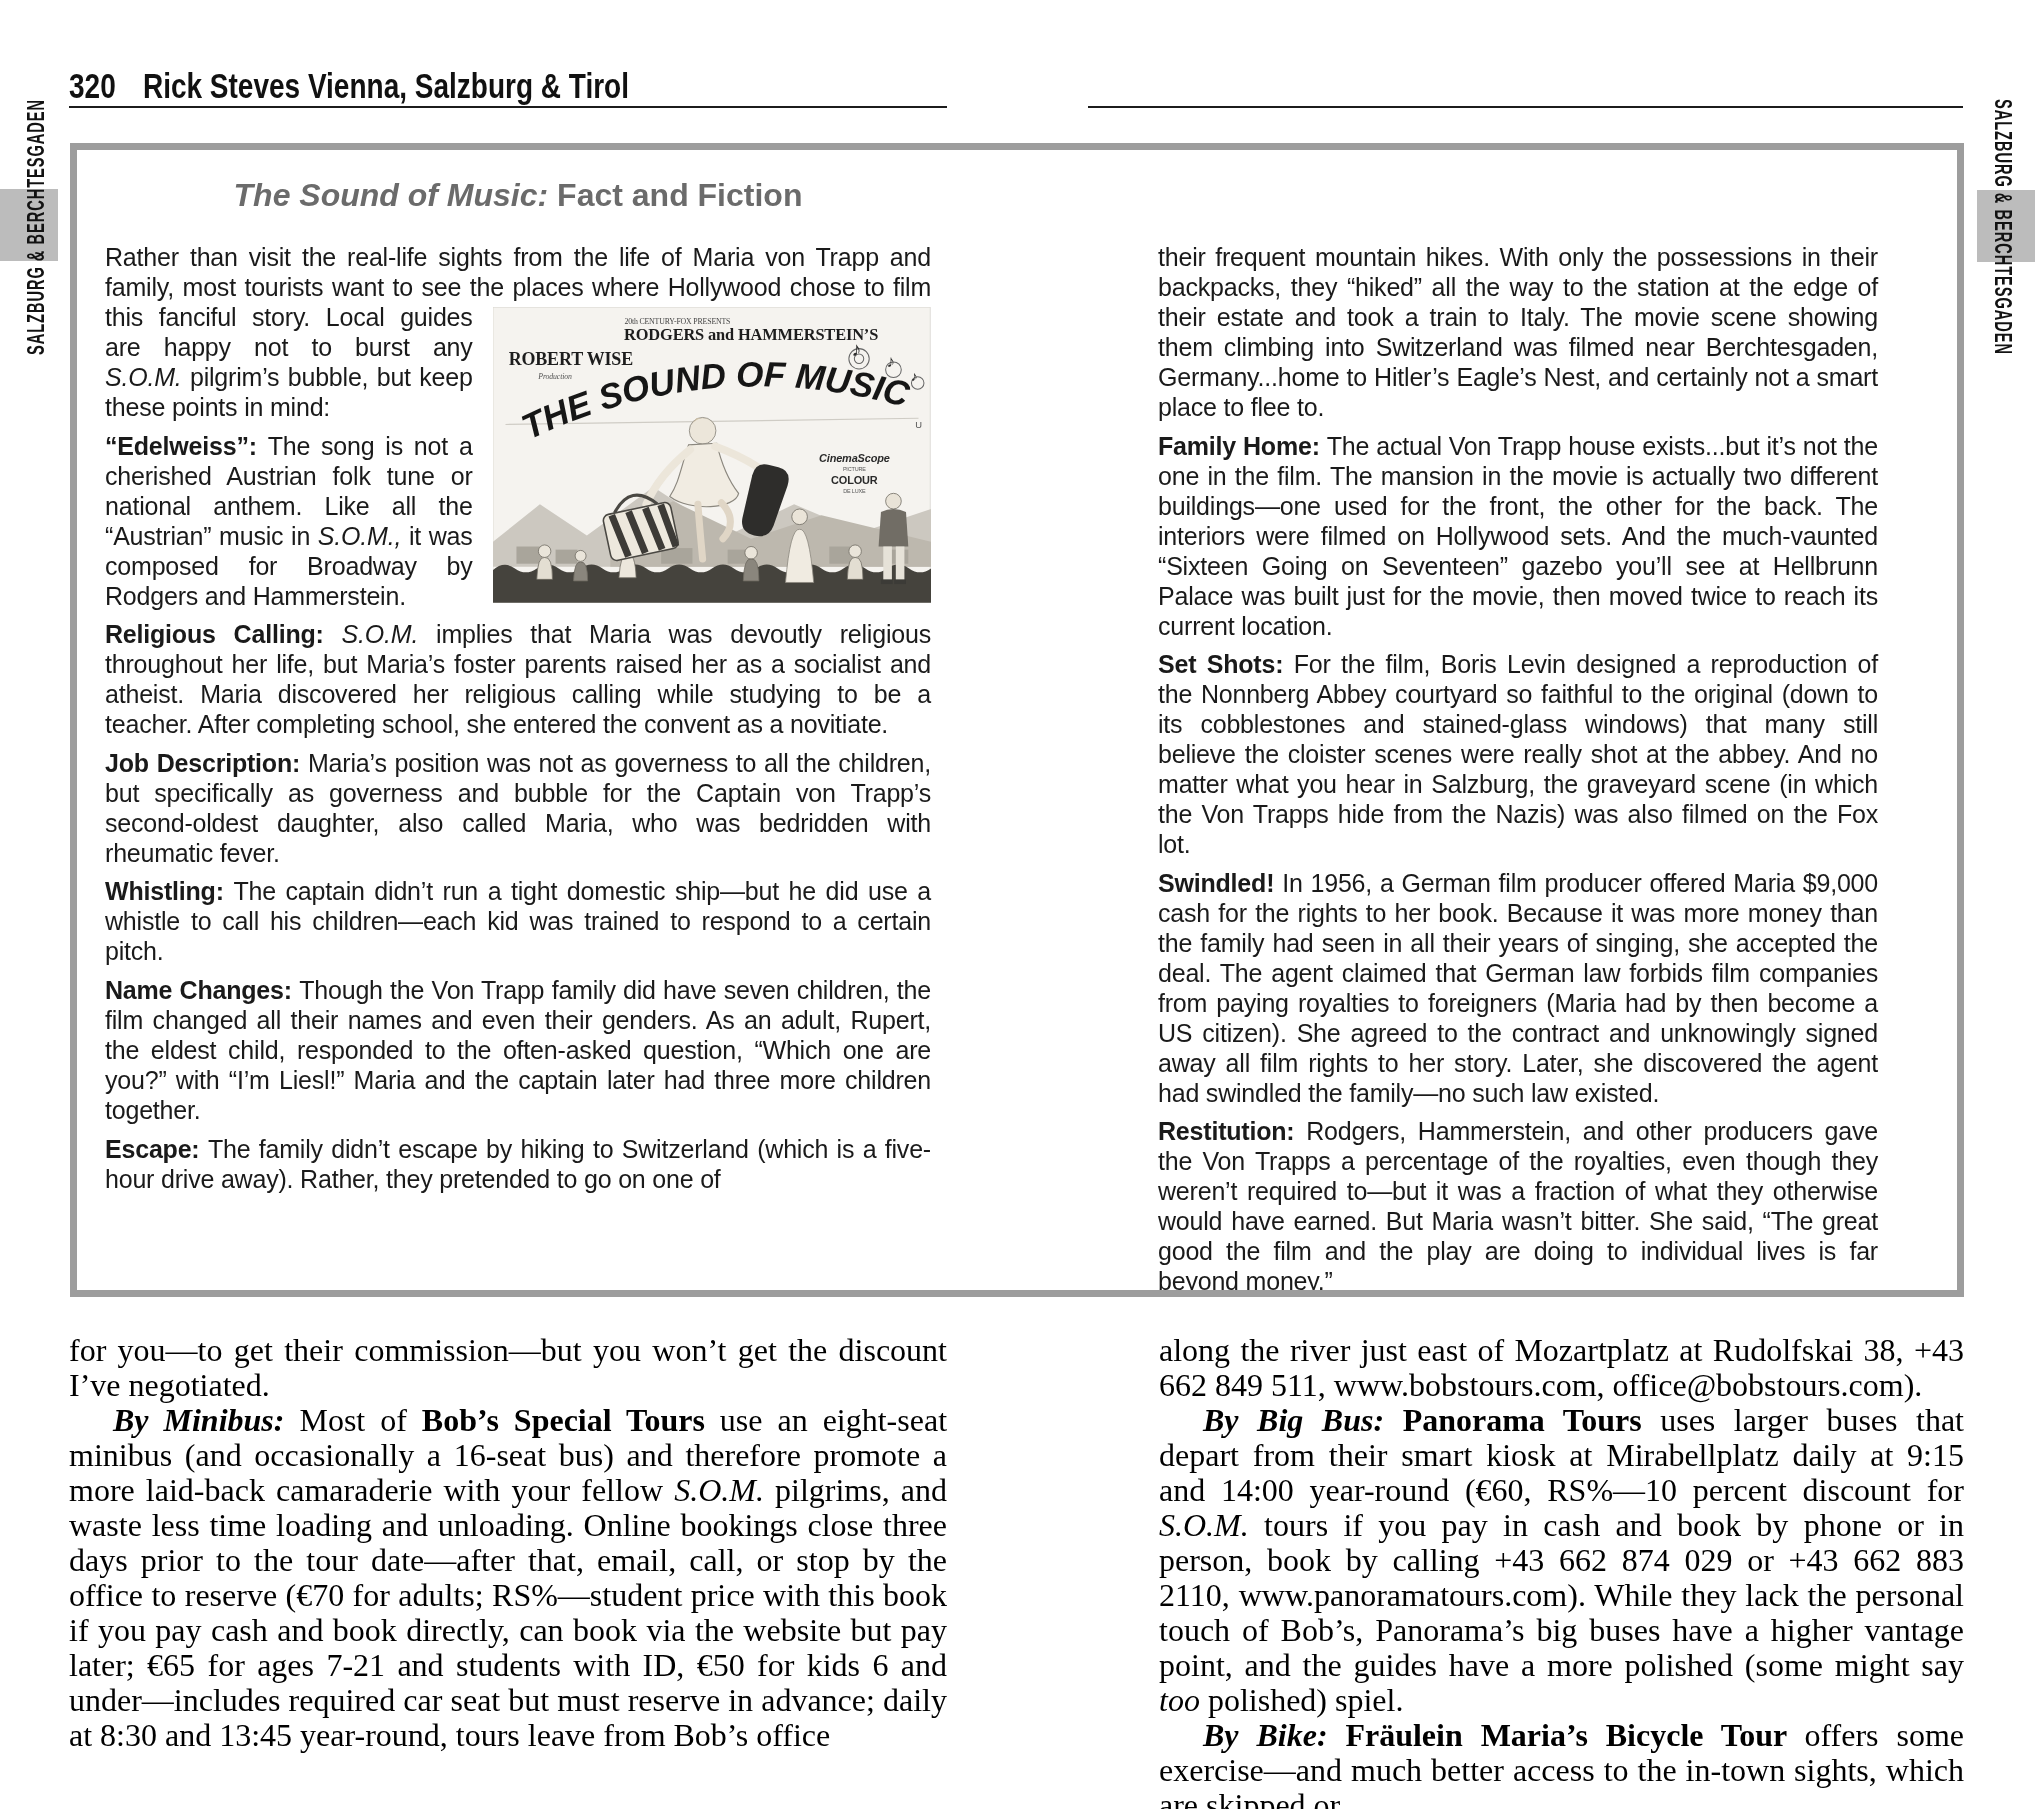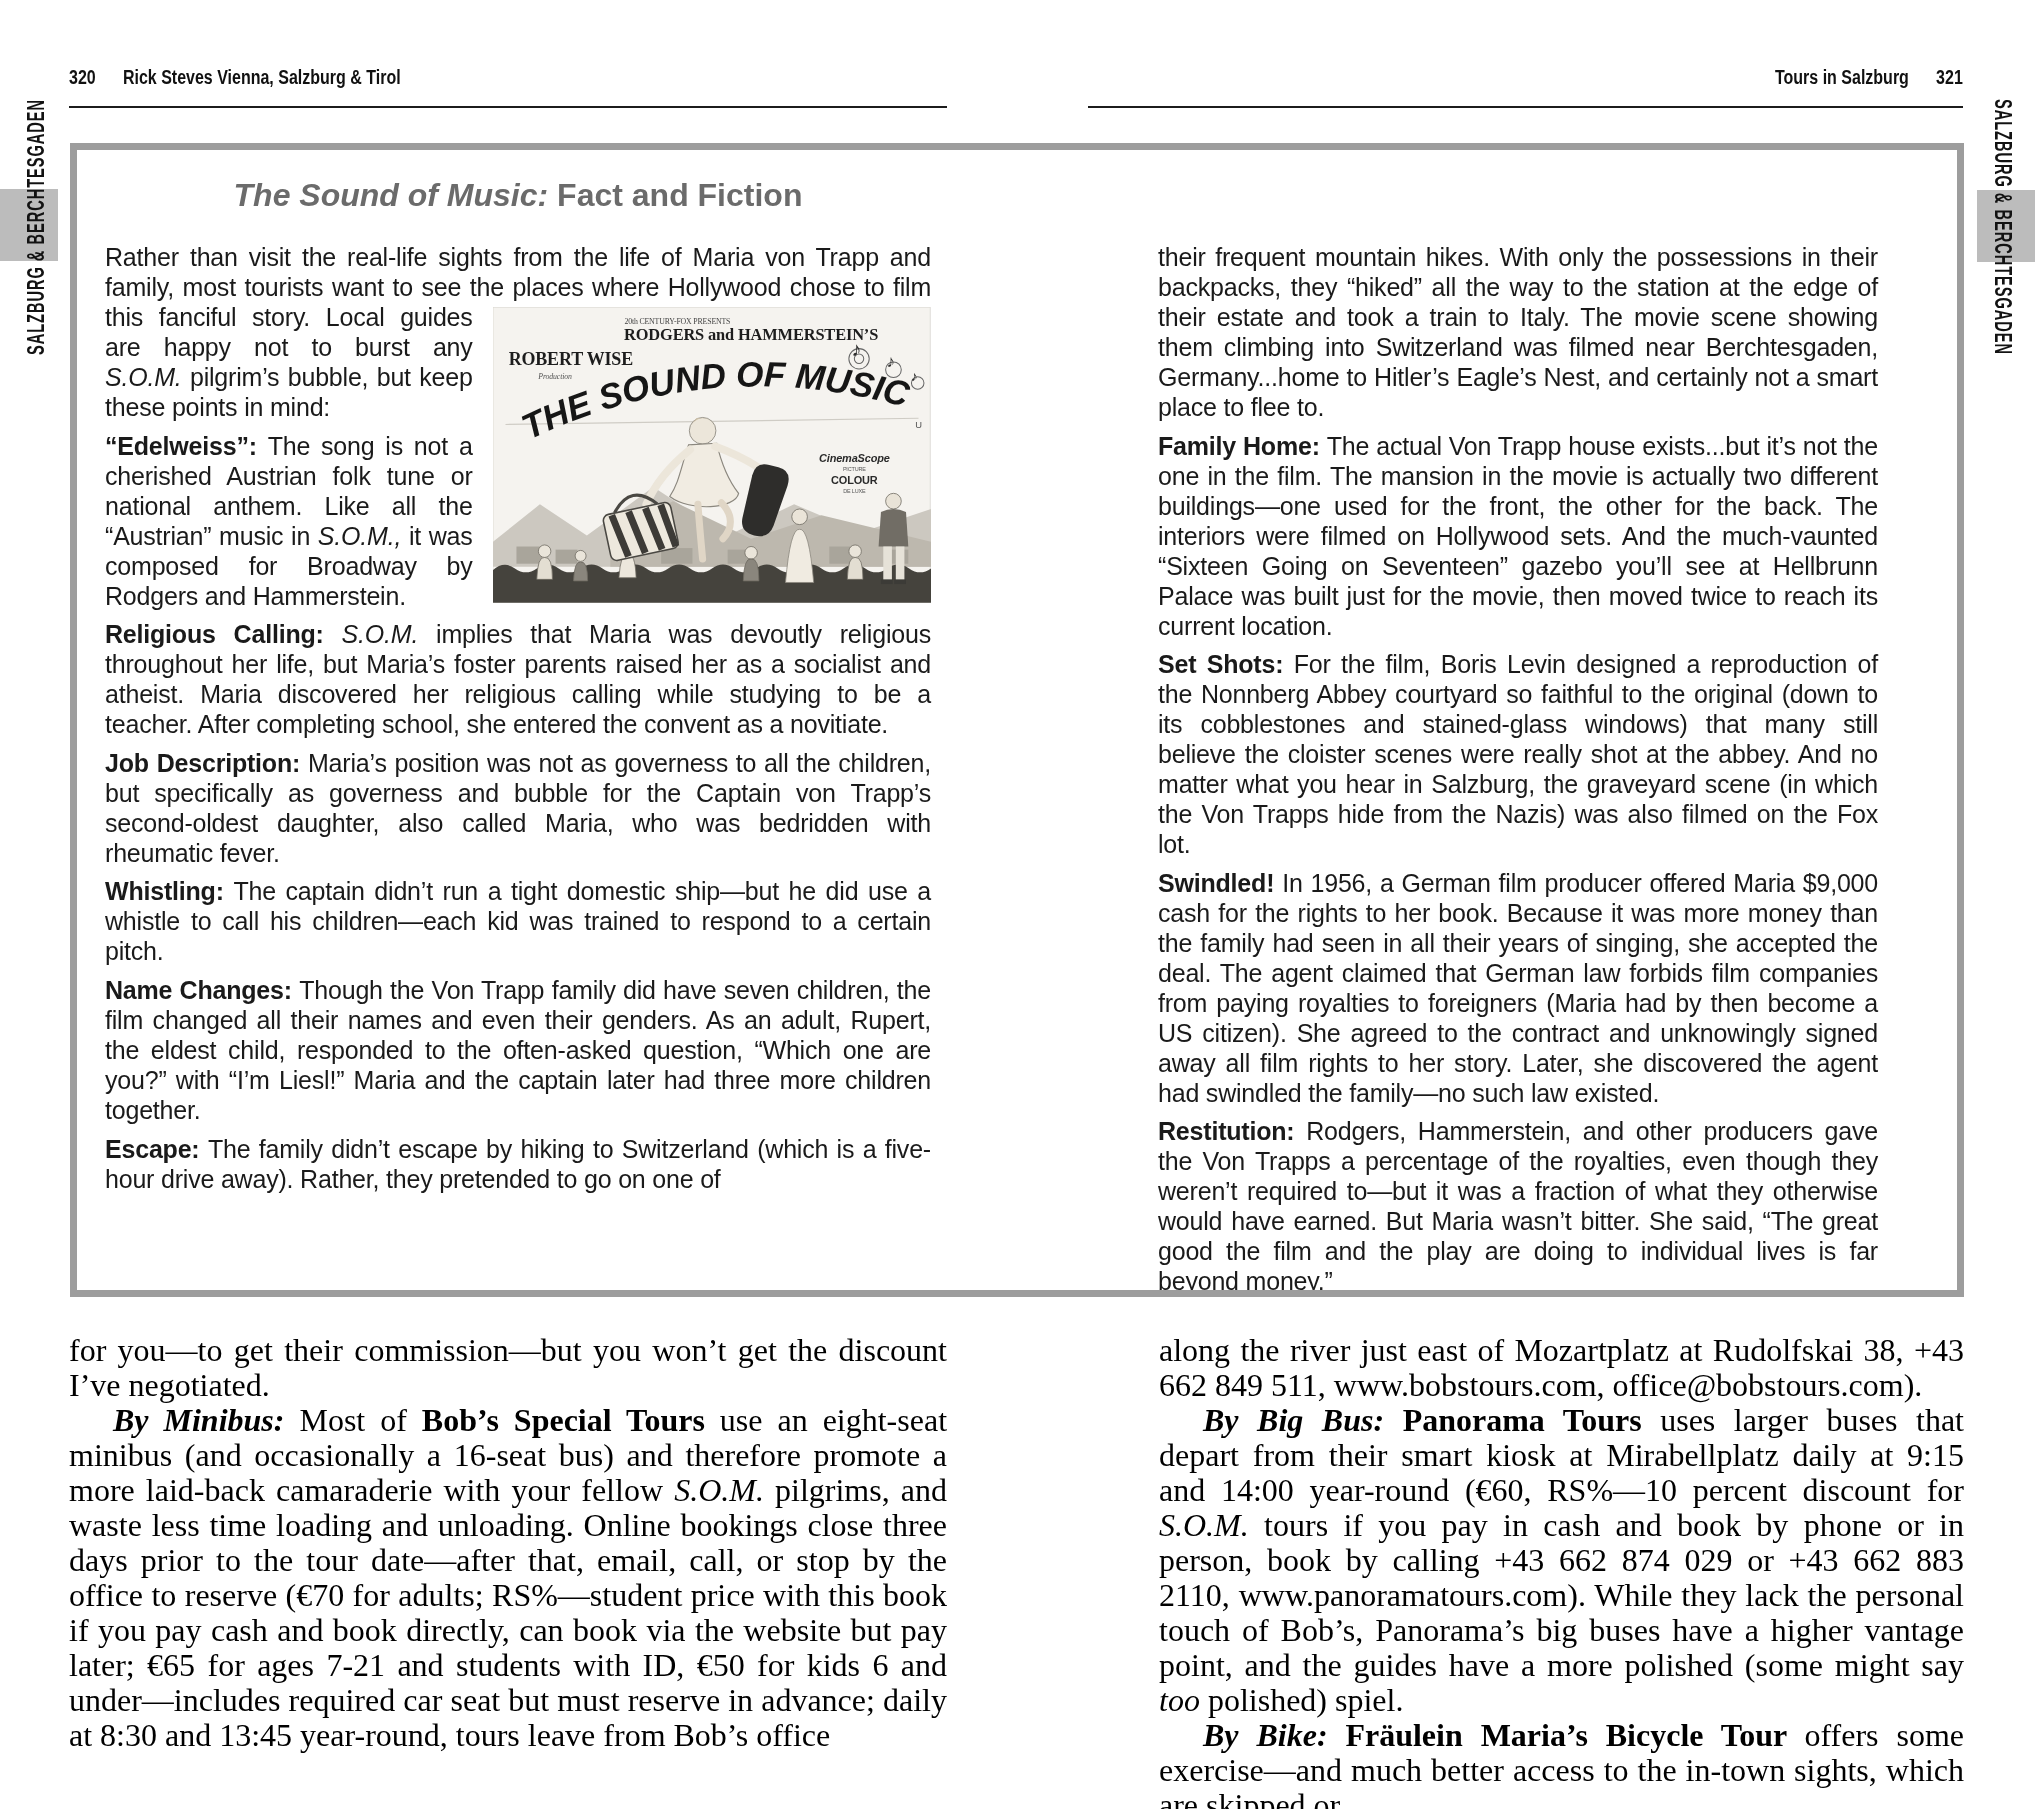--- a/index.html
+++ b/index.html
@@ -1,21 +1,21 @@
 <!DOCTYPE html>
 <html style="font-size:12.5px"><head>
 <meta charset="utf-8">
 <style>
   html,body{margin:0;padding:0;background:#ffffff;}
   .sheet{position:relative;width:2035px;height:1809px;background:#fff;overflow:hidden;
          font-kerning:normal;}
 
   
   .runhead{position:absolute;top:66px;white-space:nowrap;
-           font-family:"Liberation Sans",sans-serif;font-weight:700;font-size:20px;color:#111;}
+           font-family:"Liberation Sans",sans-serif;font-weight:700;font-size:35px;color:#111;}
   .runhead .cond{display:inline-block;transform:scaleX(0.8);transform-origin:0 50%;}
   .runhead-left{left:69px;}
   .runhead-right{left:1088px;width:875px;text-align:right;}
   .runhead-right .cond{transform-origin:100% 50%;}
   .pgnum-gap-l{display:inline-block;width:34px;}
   .rule{position:absolute;height:2.3px;background:#1c1c1c;}
   .rule-left{left:69px;top:106px;width:878px;}
   .rule-right{left:1088px;top:106px;width:875px;}
 
   
@@ -63,25 +63,20 @@
 
 <div class="sheet">
 
   <div class="runhead runhead-left">
     <span class="cond">
       <span>320</span><span class="pgnum-gap-l"></span><span>Rick Steves Vienna, Salzburg &amp; Tirol</span>
     </span>
   </div>
   <div class="rule rule-left"></div>
 
-  <div class="runhead runhead-right">
-    <span class="cond">
-      <span>Tours in Salzburg</span><span class="pgnum-gap-l"></span><span>321</span>
-    </span>
-  </div>
   <div class="rule rule-right"></div>
 
   <div class="tab-bar tab-bar-left"></div>
   <div class="tab-text tab-text-left">SALZBURG &amp; BERCHTESGADEN</div>
   <div class="tab-bar tab-bar-right"></div>
   <div class="tab-text tab-text-right">SALZBURG &amp; BERCHTESGADEN</div>
 
   <div class="som-box">
     <div class="box-title">
       <span class="t-ital">The Sound of Music:</span><span> Fact and Fiction</span>

